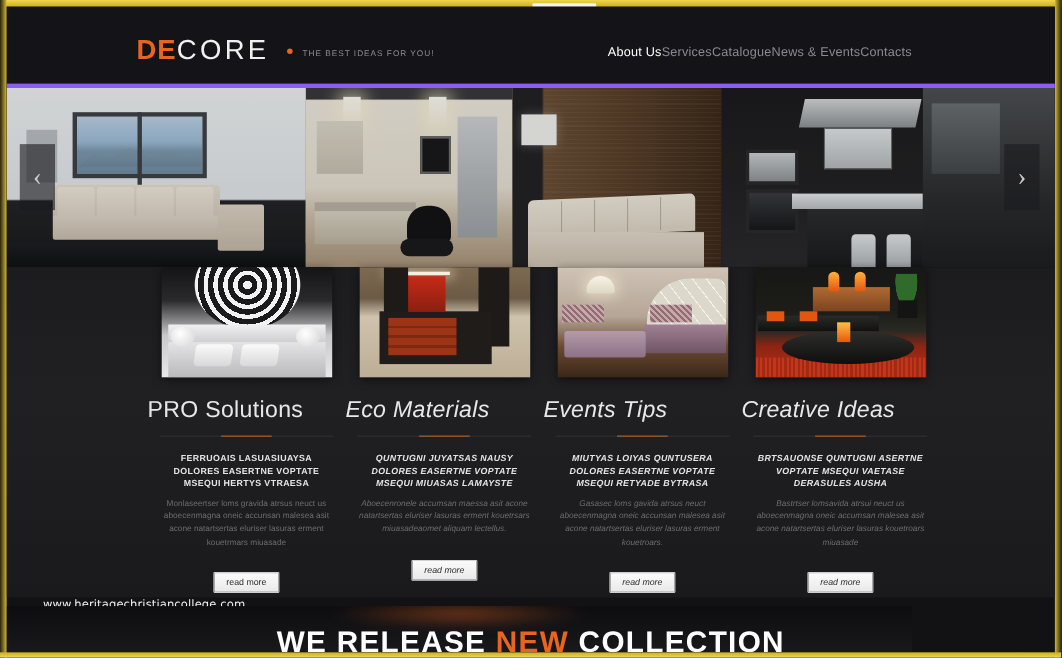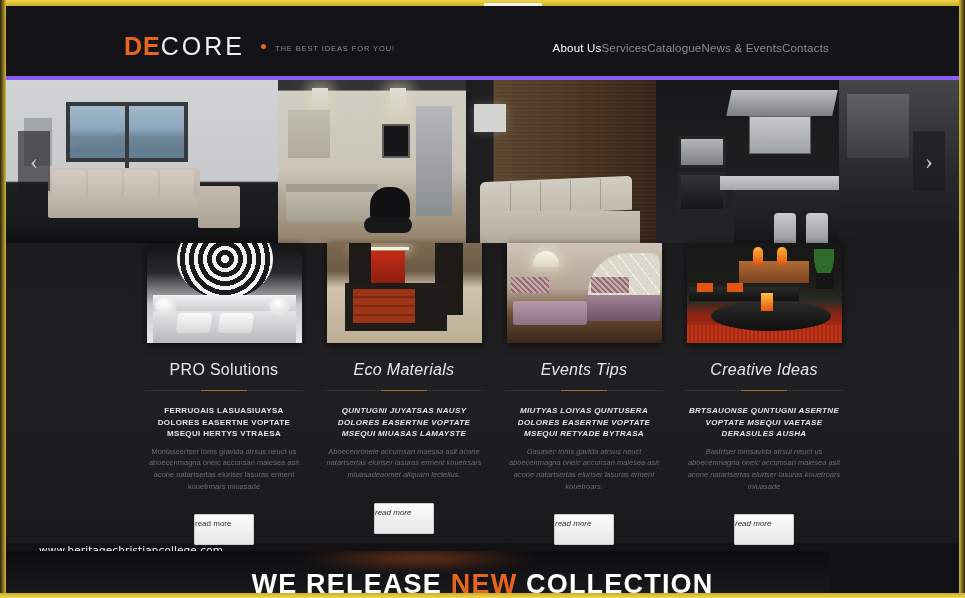--- a/index.html
+++ b/index.html
@@ -244,45 +244,45 @@
     background:linear-gradient(180deg,#2a2a28,#111110); }
   .t4-tray { position:absolute; top:40px; width:16px; height:9px; background:#e2560f; }
   .t4-oval { position:absolute; left:24px; top:58px; width:120px; height:30px;
     background:linear-gradient(180deg,#2d2d2b,#0e0e0e); border-radius:50%; }
   .t4-cand { position:absolute; left:74px; top:50px; width:12px; height:18px;
     background:linear-gradient(180deg,#ffc043,#e8560c); }
   .t4-rug { position:absolute; left:0; bottom:0; width:155px; height:18px;
     background:repeating-linear-gradient(90deg,#c4351b 0 2px,#a02a12 2px 4px); }
 
   .feature-title {
-    margin-top:18px; text-align:center;
-    font-size:16px; color:#e7e7e9; font-weight:400; letter-spacing:0.3px;
+    margin-top:18px; 
+    font-size:21px; color:#e7e7e9; font-weight:400; letter-spacing:0.3px;
   }
   .feature-divider {
     position:relative; margin:11px auto 0; width:158px; height:1px;
     background:#313135;
   }
   .feature-divider .accent {
     position:absolute; left:50%; transform:translateX(-50%);
     top:0; width:46px; height:1px; background:#b0672c;
   }
   .feature-head {
     margin:14px 12px 0; text-align:center;
     font-size:8px; font-weight:bold; line-height:1.45;
     color:#e4e4e6; letter-spacing:0.35px;
   }
   .feature-body {
     margin:6px 8px 0; text-align:center;
     font-size:7.5px; line-height:1.55; color:#6c6c70;
   }
   .read-more {
-    display:block; margin:22px auto 0; width:60px; height:31px;
+    display:block; margin:22px auto 0; width:60px; height:19px;
     background:linear-gradient(180deg,#fbfbfb,#e9e9e9);
     border:1px solid #cfcfcf;
-    color:#2c2c2e; font-size:8px; line-height:17px; 
+    color:#2c2c2e; font-size:8px; line-height:17px; text-align:center;
     cursor:pointer; border-radius:1px;
   }
 
   
   #watermark {
     position:absolute; left:33px; top:538px;
     font-size:10.5px; color:#f0f0f0; letter-spacing:0.1px;
     font-family:"DejaVu Sans", sans-serif;
   }
 

